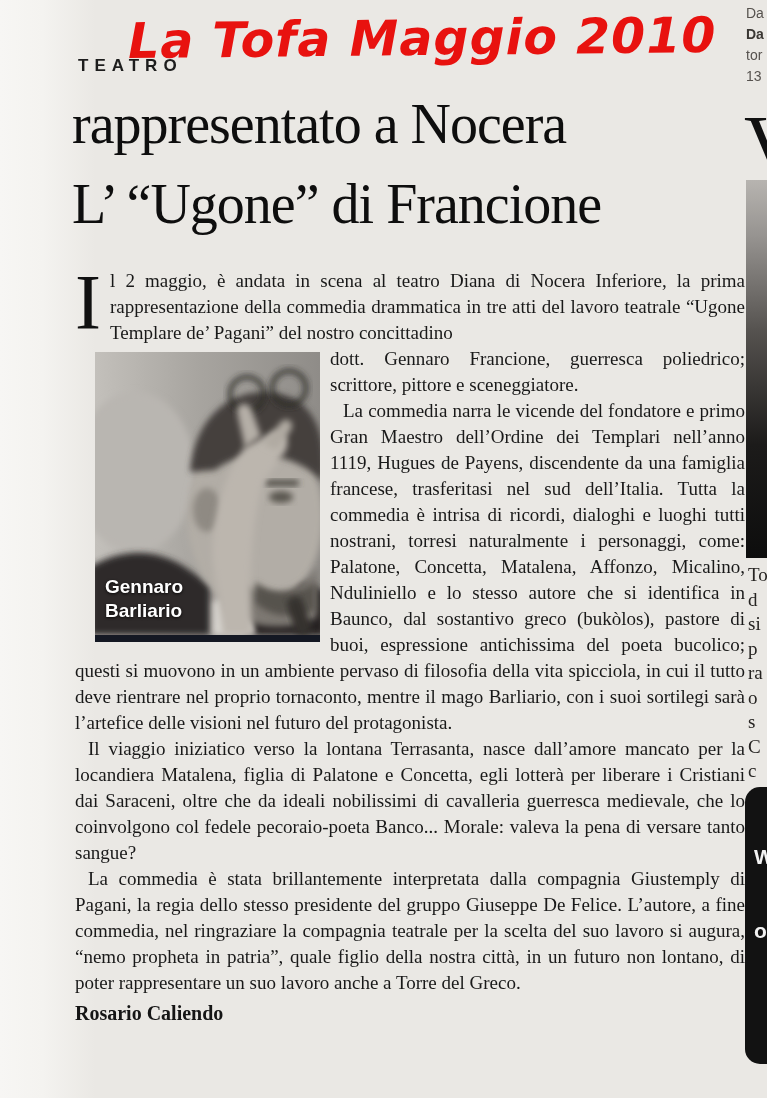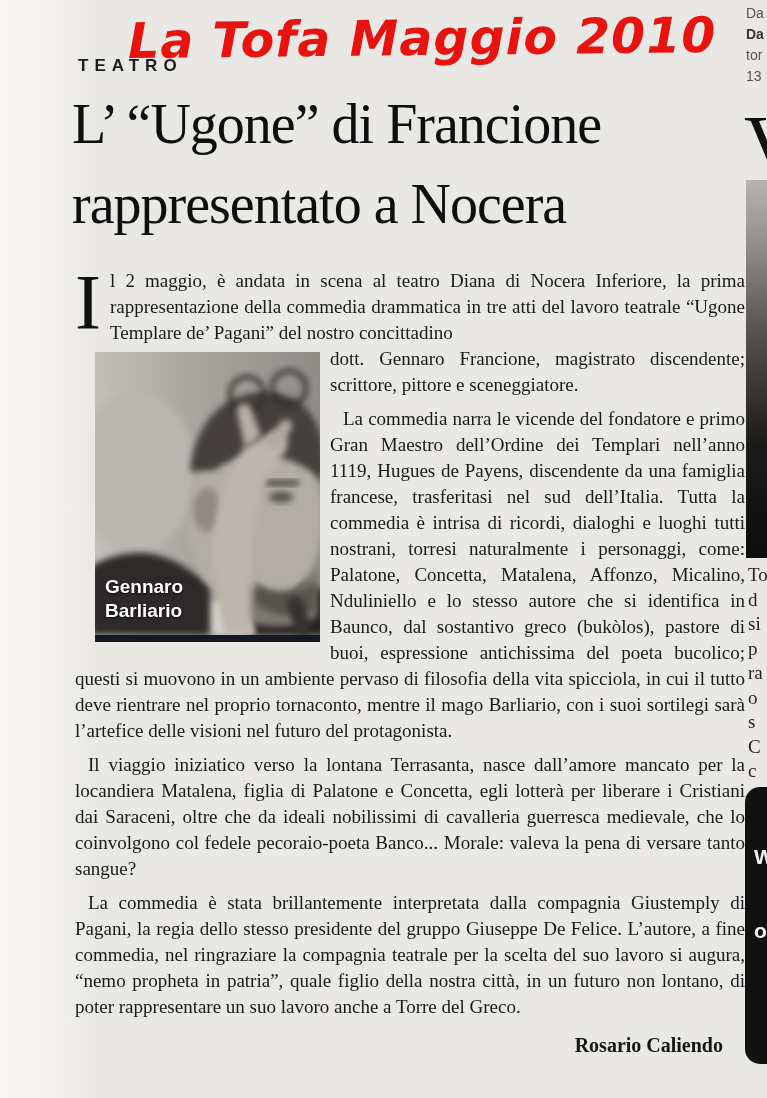--- a/index.html
+++ b/index.html
@@ -34,36 +34,36 @@
   }
   
   .headline{position:absolute;left:72px;top:84px;width:680px;color:#0e0e0e;}
   .headline .hl{font-size:56px;line-height:80px;letter-spacing:-1px;white-space:nowrap;}
   
   .article{
     position:absolute;left:75px;top:268px;width:670px;height:832px;overflow:hidden;
     font-size:19px;line-height:26px;text-align:justify;
   }
   .para{margin:0;}
-  .indent{text-indent:13px;margin-top:8px;}
+  .indent{text-indent:13px;}
   .dropcap{
     float:left;font-size:78px;line-height:62px;padding:3px 9px 0 0;color:#111;
   }
   
   .photo-block{float:left;width:225px;margin:6px 10px 4px 20px;}
   .photo{position:relative;width:225px;height:283px;overflow:hidden;background:#9a9793;}
   .photo svg{display:block;}
   .photo-caption{
     position:absolute;left:10px;bottom:12px;color:#ffffff;
     font-family:"Liberation Sans", sans-serif;font-weight:bold;
     font-size:19px;line-height:24px;text-shadow:0 1px 3px rgba(0,0,0,.85);
   }
   .photo-bottom{height:7px;background:#141823;}
   .byline{
-    margin:12px 22px 0 0;text-align:right;font-weight:bold;font-size:20px;color:#151515;
+    margin:4px 22px 0 0;font-weight:bold;font-size:20px;color:#151515;
   }
   
   .frag-top{
     position:absolute;left:746px;top:3px;width:30px;
     font-family:"Liberation Sans", sans-serif;font-size:14px;line-height:21px;color:#56524e;
   }
   .frag-top .b{font-weight:bold;color:#3a3733;}
   .frag-headline{
     position:absolute;left:744px;top:104px;font-size:80px;line-height:80px;color:#111;
     font-family:"Liberation Serif", serif;
@@ -92,22 +92,22 @@
 <div class="stage">
 
   <div class="left-margin"></div>
 
 
   <div class="annotation">La Tofa Maggio 2010</div>
 
   <div class="kicker">TEATRO</div>
 
   <div class="headline">
+    <div class="hl">rappresentato a Nocera</div>
     <div class="hl">L’ “Ugone” di Francione</div>
-    <div class="hl">rappresentato a Nocera</div>
   </div>
 
   <div class="article">
     <p class="para"><span class="dropcap">I</span><span>l 2 maggio, è andata in scena al teatro Diana di Nocera Inferiore, la prima rappresentazione della commedia drammatica in tre atti del lavoro teatrale “Ugone Templare de’ Pagani” del nostro concittadino</span></p>
 
     <div class="photo-block">
       <div class="photo">
         <svg width="225" height="283" viewBox="0 0 225 283">
           <defs>
             <linearGradient id="bg" x1="0" y1="0" x2="1" y2="0">
@@ -147,21 +147,21 @@
           <rect x="196" y="244" width="16" height="40" rx="7" transform="rotate(-18 204 264)" fill="#35332f" filter="url(#soft)"></rect>
         </svg>
         <div class="photo-caption">
           <div>Gennaro</div>
           <div>Barliario</div>
         </div>
       </div>
       <div class="photo-bottom"></div>
     </div>
 
-    <p class="para">dott. Gennaro Francione, magistrato discendente; scrittore, pittore e sceneggiatore.</p>
+    <p class="para">dott. Gennaro Francione, guerresca poliedrico; scrittore, pittore e sceneggiatore.</p>
     <p class="para indent">La commedia narra le vicende del fondatore e primo Gran Maestro dell’Ordine dei Templari nell’anno 1119, Hugues de Payens, discendente da una famiglia francese, trasferitasi nel sud dell’Italia. Tutta la commedia è intrisa di ricordi, dialoghi e luoghi tutti nostrani, torresi naturalmente i personaggi, come: Palatone, Concetta, Matalena, Affonzo, Micalino, Nduliniello e lo stesso autore che si identifica in Baunco, dal sostantivo greco (bukòlos), pastore di buoi, espressione antichissima del poeta bucolico; questi si muovono in un ambiente pervaso di filosofia della vita spicciola, in cui il tutto deve rientrare nel proprio tornaconto, mentre il mago Barliario, con i suoi sortilegi sarà l’artefice delle visioni nel futuro del protagonista.</p>
     <p class="para indent">Il viaggio iniziatico verso la lontana Terrasanta, nasce dall’amore mancato per la locandiera Matalena, figlia di Palatone e Concetta, egli lotterà per liberare i Cristiani dai Saraceni, oltre che da ideali nobilissimi di cavalleria guerresca medievale, che lo coinvolgono col fedele pecoraio-poeta Banco... Morale: valeva la pena di versare tanto sangue?</p>
     <p class="para indent">La commedia è stata brillantemente interpretata dalla compagnia Giustemply di Pagani, la regia dello stesso presidente del gruppo Giuseppe De Felice. L’autore, a fine commedia, nel ringraziare la compagnia teatrale per la scelta del suo lavoro si augura, “nemo propheta in patria”, quale figlio della nostra città, in un futuro non lontano, di poter rappresentare un suo lavoro anche a Torre del Greco.</p>
     <p class="byline">Rosario Caliendo</p>
   </div>
 
   <div class="frag-top">
     <div>Da</div>
     <div class="b">Da</div>
     <div>tor</div>

